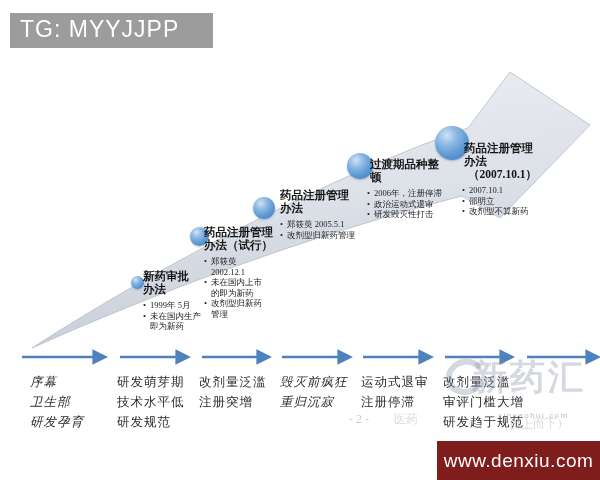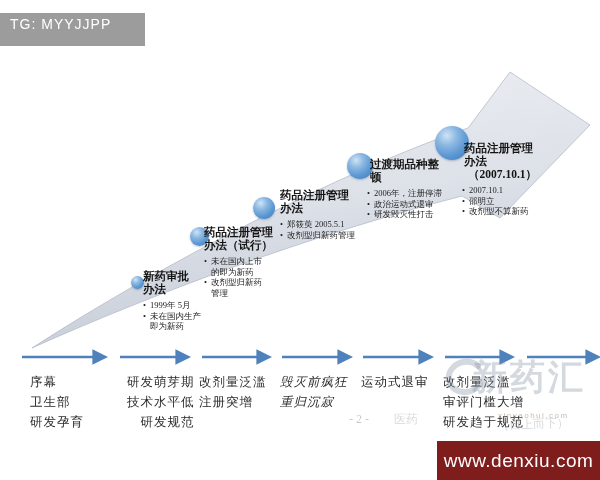--- a/index.html
+++ b/index.html
@@ -1,22 +1,22 @@
 <!DOCTYPE html>
 <html><head>
 <meta charset="utf-8">
 <style>
   html,body{margin:0;padding:0;background:#fff;}
   #stage{position:relative;width:600px;height:480px;background:#fff;overflow:hidden;
          font-family:"Liberation Serif","DejaVu Serif",serif;}
   .abs{position:absolute;}
   
-  .badge{left:0;top:13px;background:#9c9c9c;color:#fff;
+  .badge{left:10px;top:13px;background:#9c9c9c;color:#fff;
          font-family:"Liberation Sans","DejaVu Sans",sans-serif;
-         font-size:14px;padding:3px 34px 14px 10px;letter-spacing:1px;}
+         font-size:23px;padding:3px 34px 5px 10px;letter-spacing:1px;}
   
   #swoosh{left:0;top:0;width:600px;height:480px;}
   
   .sphere{border-radius:50%;
      background:radial-gradient(circle at 35% 28%, #cfe3f5 0%, #8cb8e2 30%, #5b97d2 62%, #3f79b4 100%);
      box-shadow:0 1px 2px rgba(60,90,130,.35);}
   
   .ms-title{font-weight:bold;color:#141414;font-size:11.5px;line-height:13px;white-space:nowrap;}
   .ms-bullets{margin-top:4px;font-size:8.5px;line-height:10.5px;color:#222;}
   .b{position:relative;padding-left:7px;}
@@ -71,20 +71,21 @@
       <div class="b">未在国内生产即为新药</div>
     </div>
   </div>
 
   <div class="abs" style="left:204px;top:226px;">
     <div class="ms-title">
       <div>药品注册管理</div>
       <div>办法（试行）</div>
     </div>
     <div class="ms-bullets" style="width:66px;">
+      <div class="b">郑筱萸 2002.12.1</div>
       <div class="b">未在国内上市的即为新药</div>
       <div class="b">改剂型归新药管理</div>
     </div>
   </div>
 
   <div class="abs" style="left:280px;top:189px;">
     <div class="ms-title">
       <div>药品注册管理</div>
       <div>办法</div>
     </div>
@@ -129,40 +130,41 @@
       <line x1="22" y1="8" x2="95" y2="8" marker-end="url(#ah)"></line>
       <line x1="120" y1="8" x2="178" y2="8" marker-end="url(#ah)"></line>
       <line x1="202" y1="8" x2="259" y2="8" marker-end="url(#ah)"></line>
       <line x1="282" y1="8" x2="340" y2="8" marker-end="url(#ah)"></line>
       <line x1="363" y1="8" x2="421" y2="8" marker-end="url(#ah)"></line>
       <line x1="445" y1="8" x2="502" y2="8" marker-end="url(#ah)"></line>
       <line x1="527" y1="8" x2="588" y2="8" marker-end="url(#ah)"></line>
     </g>
   </svg>
 
-  <div class="abs stage-label" style="left:30px;top:372px;">
+  <div class="abs stage-label" style="left:30px;top:372px;font-style:italic;">
     <div>序幕</div>
     <div>卫生部</div>
     <div>研发孕育</div>
   </div>
-  <div class="abs stage-label" style="left:127px;top:372px;text-align:right;">
+  <div class="abs stage-label" style="left:117px;top:372px;">
     <div>研发萌芽期</div>
     <div>技术水平低</div>
     <div>研发规范</div>
   </div>
   <div class="abs stage-label" style="left:199px;top:372px;">
     <div>改剂量泛滥</div>
     <div>注册突增</div>
   </div>
   <div class="abs stage-label" style="left:280px;top:372px;font-style:italic;">
     <div>毁灭前疯狂</div>
     <div>重归沉寂</div>
   </div>
   <div class="abs stage-label" style="left:361px;top:372px;">
     <div>运动式退审</div>
+    <div>注册停滞</div>
   </div>
   <div class="abs stage-label" style="left:443px;top:372px;">
     <div>改剂量泛滥</div>
     <div>审评门槛大增</div>
     <div>研发趋于规范</div>
   </div>
 
   <span class="abs faint" style="left:349px;top:412px;">- 2 -</span>
   <span class="abs faint" style="left:394px;top:411px;opacity:.32;text-align:center;">医药</span>
   <span class="abs faint" style="left:497px;top:416px;opacity:.32;transform:rotate(-2deg);">（自上而下）</span>

